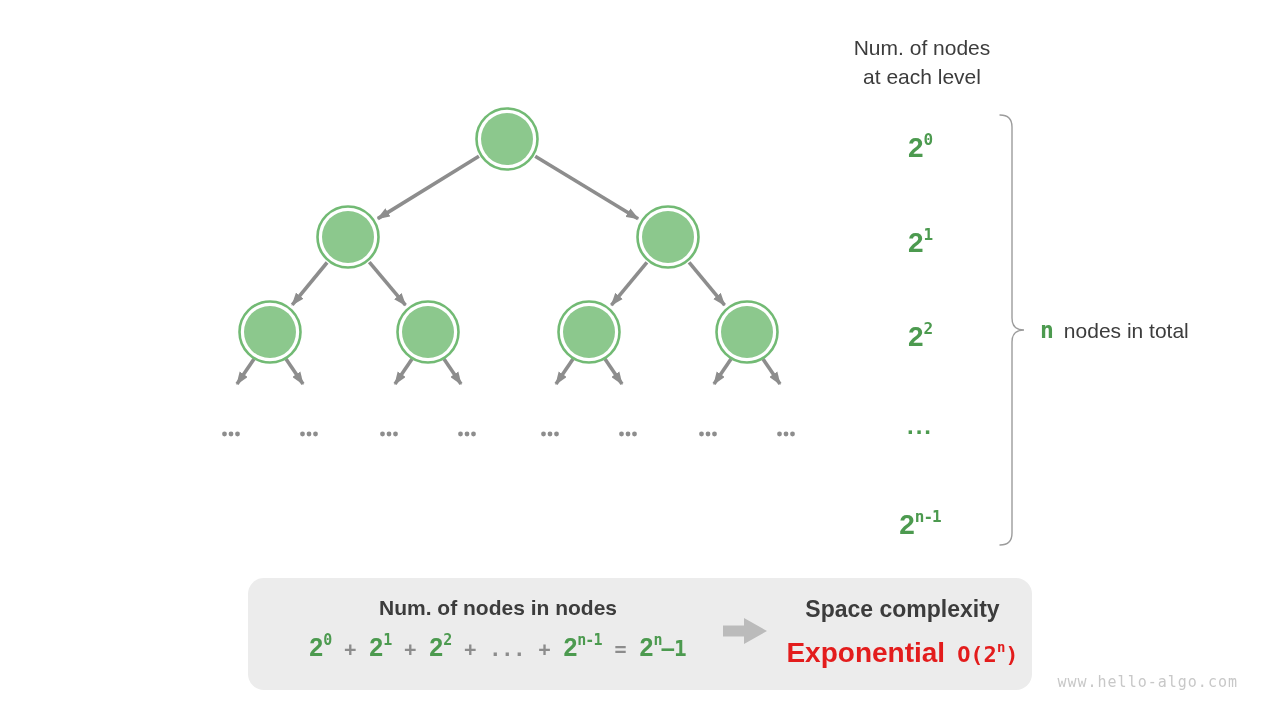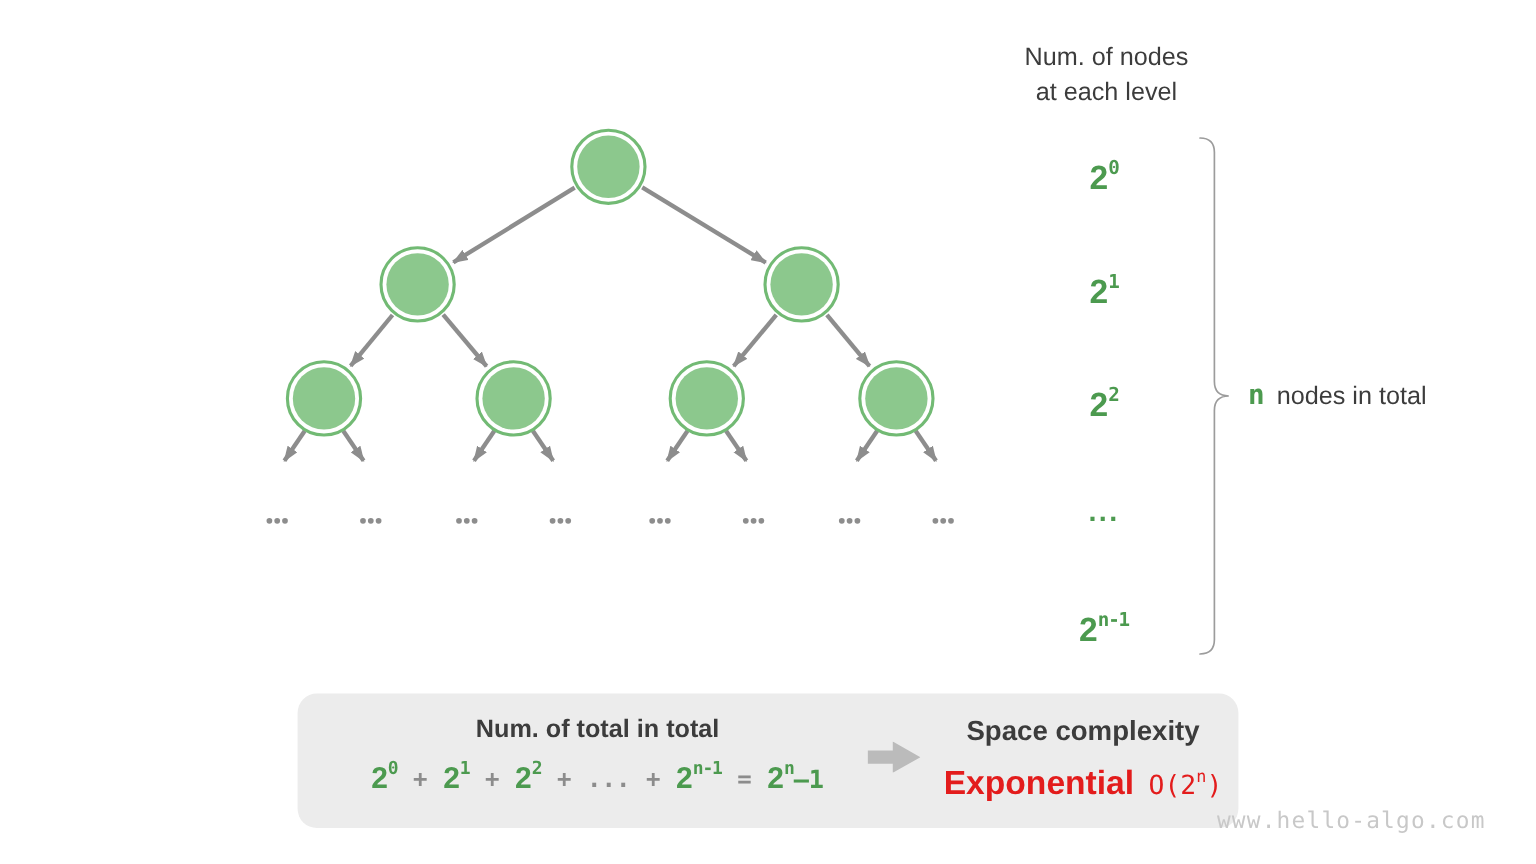--- a/index.html
+++ b/index.html
@@ -42,25 +42,25 @@
     position:relative;top:-2px;letter-spacing:-1px;}
   .formula .t .rest{font-family:"DejaVu Sans Mono",monospace;font-size:21px;font-weight:bold;}
   .formula .op{font-family:"DejaVu Sans Mono",monospace;font-size:20px;font-weight:bold;
     color:var(--muted-gray);}
   .block-arrow{position:absolute;left:723px;top:618px;}
   .box-right-title{position:absolute;left:780px;top:596px;width:245px;text-align:center;
     font-size:23px;font-weight:bold;color:var(--text-dark);}
   .box-right-value{position:absolute;left:780px;top:637px;width:245px;text-align:center;
     color:var(--red);white-space:nowrap;}
   .box-right-value .name{font-size:28px;font-weight:bold;margin-right:12px;}
-  .box-right-value .o-not{font-family:"DejaVu Sans Mono",monospace;font-size:22px;font-weight:normal;}
+  .box-right-value .o-not{font-family:"DejaVu Sans Mono",monospace;font-size:22px;font-weight:bold;}
   .box-right-value .o-not sup{font-size:14px;position:relative;top:-2px;}
 
   .watermark{position:absolute;right:42px;top:673px;font-family:"DejaVu Sans Mono",monospace;
-    font-size:19px;color:var(--watermark-gray);letter-spacing:1px;}
+    font-size:15px;color:var(--watermark-gray);letter-spacing:1px;}
 </style>
 </head>
 <body>
 
 <div class="canvas">
 
   <svg id="tree-svg" width="1280" height="720">
       <defs>
         <marker id="ah" viewBox="0 0 12 9" refX="11" refY="4.5" markerWidth="13" markerHeight="10" orient="auto" markerUnits="userSpaceOnUse">
           <path d="M0 0 L12 4.5 L0 9 Z" fill="#8d8d8d"></path>
@@ -137,21 +137,21 @@
     </svg>
   </div>
 
   <div class="n-levels">
     <span class="n">n</span>
     <span>nodes in total</span>
   </div>
 
   <div class="summary-box"></div>
 
-  <div class="box-left-title">Num. of total in total</div>
+  <div class="box-left-title">Num. of nodes in nodes</div>
 
   <div class="formula">
     <span class="t"><span>2</span><sup>0</sup></span>
     <span class="op">+</span>
     <span class="t"><span>2</span><sup>1</sup></span>
     <span class="op">+</span>
     <span class="t"><span>2</span><sup>2</sup></span>
     <span class="op">+</span>
     <span class="op">...</span>
     <span class="op">+</span>

